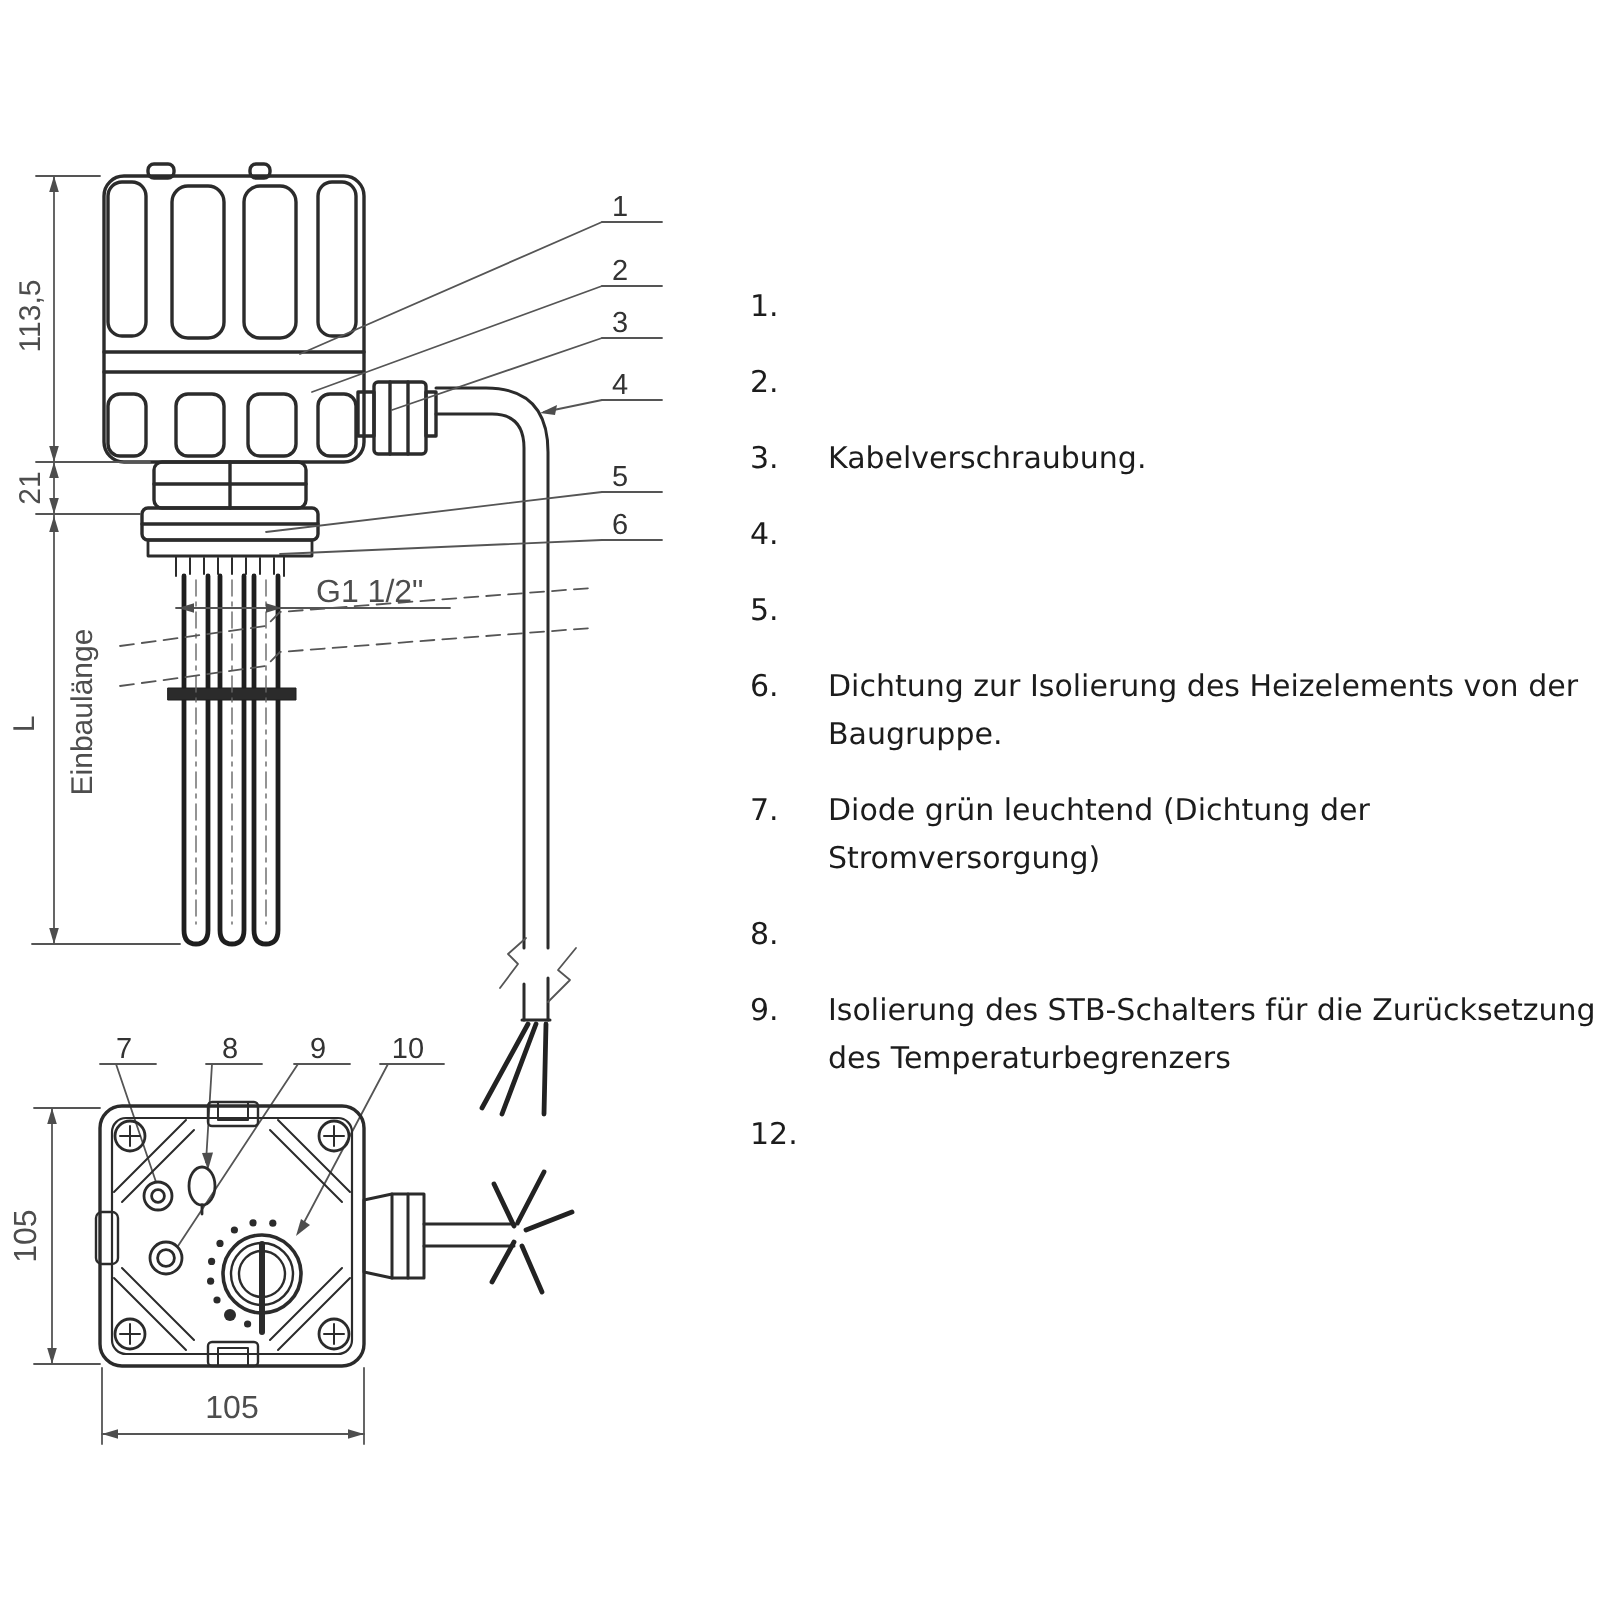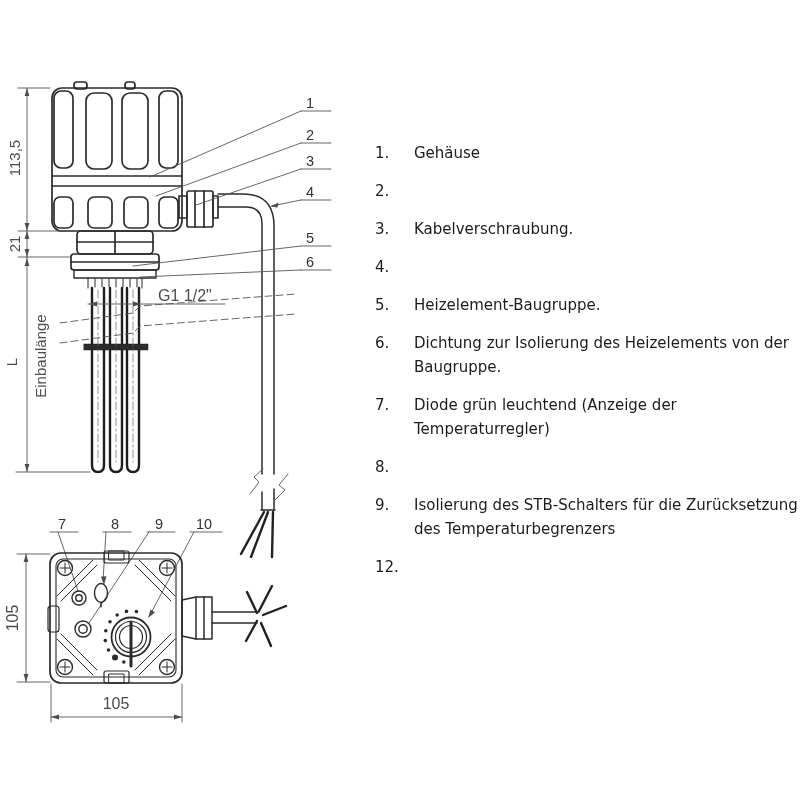--- a/index.html
+++ b/index.html
@@ -274,43 +274,41 @@
       <text x="62" y="529">7</text>
       <text x="115" y="529">8</text>
       <text x="159" y="529">9</text>
       <text x="204" y="529">10</text>
     </g>
   </svg>
 
   <div class="parts-list">
     <div class="pl-row">
       <span class="pl-num">1.</span>
-      <span class="pl-txt">Gehäuse</span>
     </div>
     <div class="pl-row">
       <span class="pl-num">2.</span>
     </div>
     <div class="pl-row">
       <span class="pl-num">3.</span>
       <span class="pl-txt">Kabelverschraubung.</span>
     </div>
     <div class="pl-row">
       <span class="pl-num">4.</span>
     </div>
     <div class="pl-row">
       <span class="pl-num">5.</span>
-      <span class="pl-txt">Heizelement-Baugruppe.</span>
     </div>
     <div class="pl-row">
       <span class="pl-num">6.</span>
       <span class="pl-txt">Dichtung zur Isolierung des Heizelements von der Baugruppe.</span>
     </div>
     <div class="pl-row">
       <span class="pl-num">7.</span>
-      <span class="pl-txt">Diode grün leuchtend (Anzeige der Temperaturregler)</span>
+      <span class="pl-txt">Diode grün leuchtend (Dichtung der Stromversorgung)</span>
     </div>
     <div class="pl-row">
       <span class="pl-num">8.</span>
     </div>
     <div class="pl-row">
       <span class="pl-num">9.</span>
       <span class="pl-txt">Isolierung des STB-Schalters für die Zurücksetzung des Temperaturbegrenzers</span>
     </div>
     <div class="pl-row">
       <span class="pl-num">12.</span>

